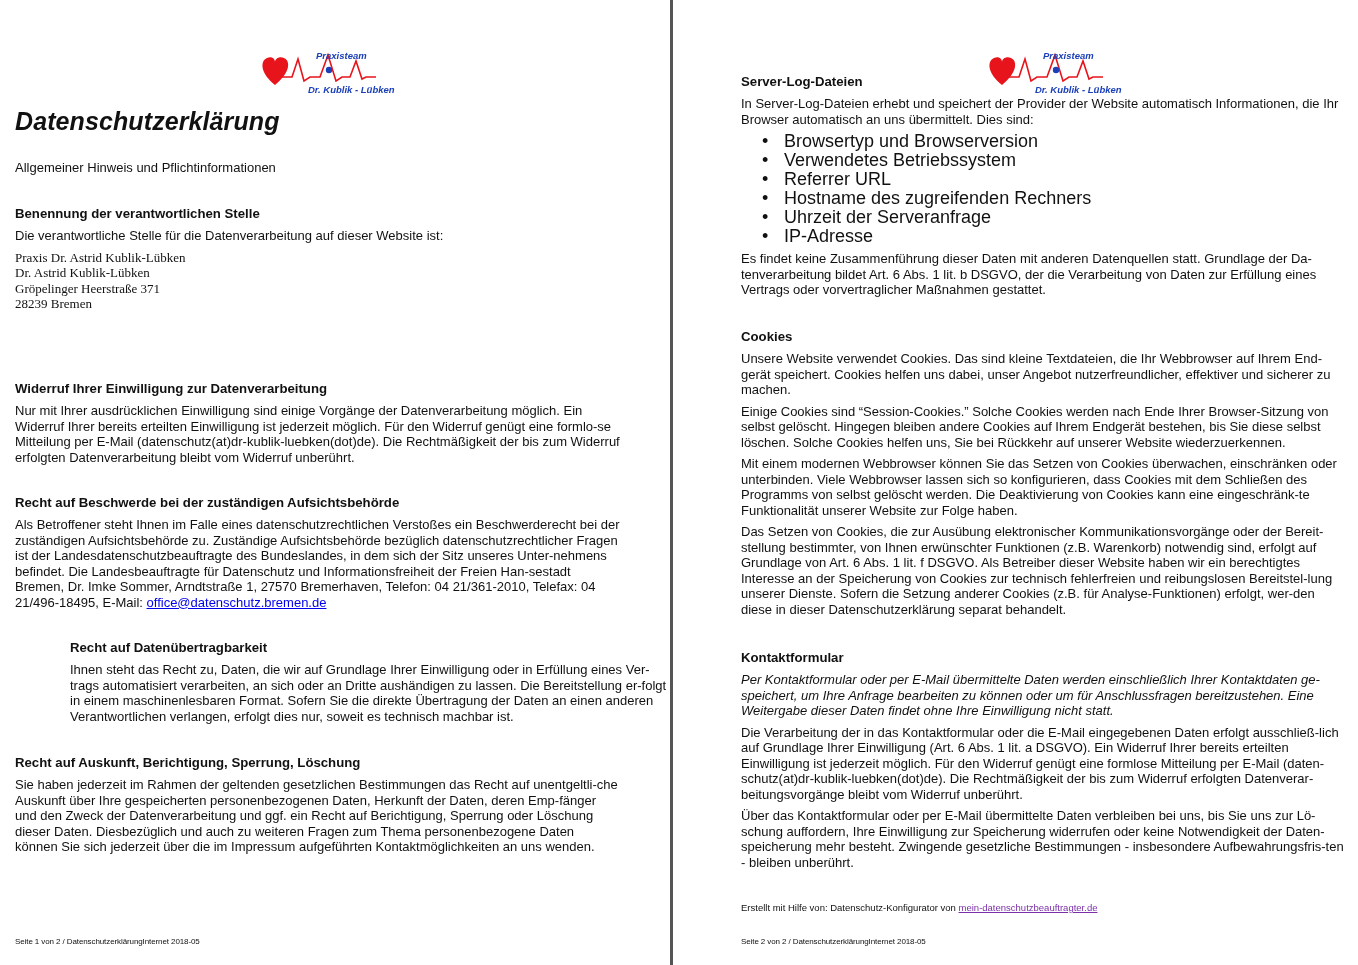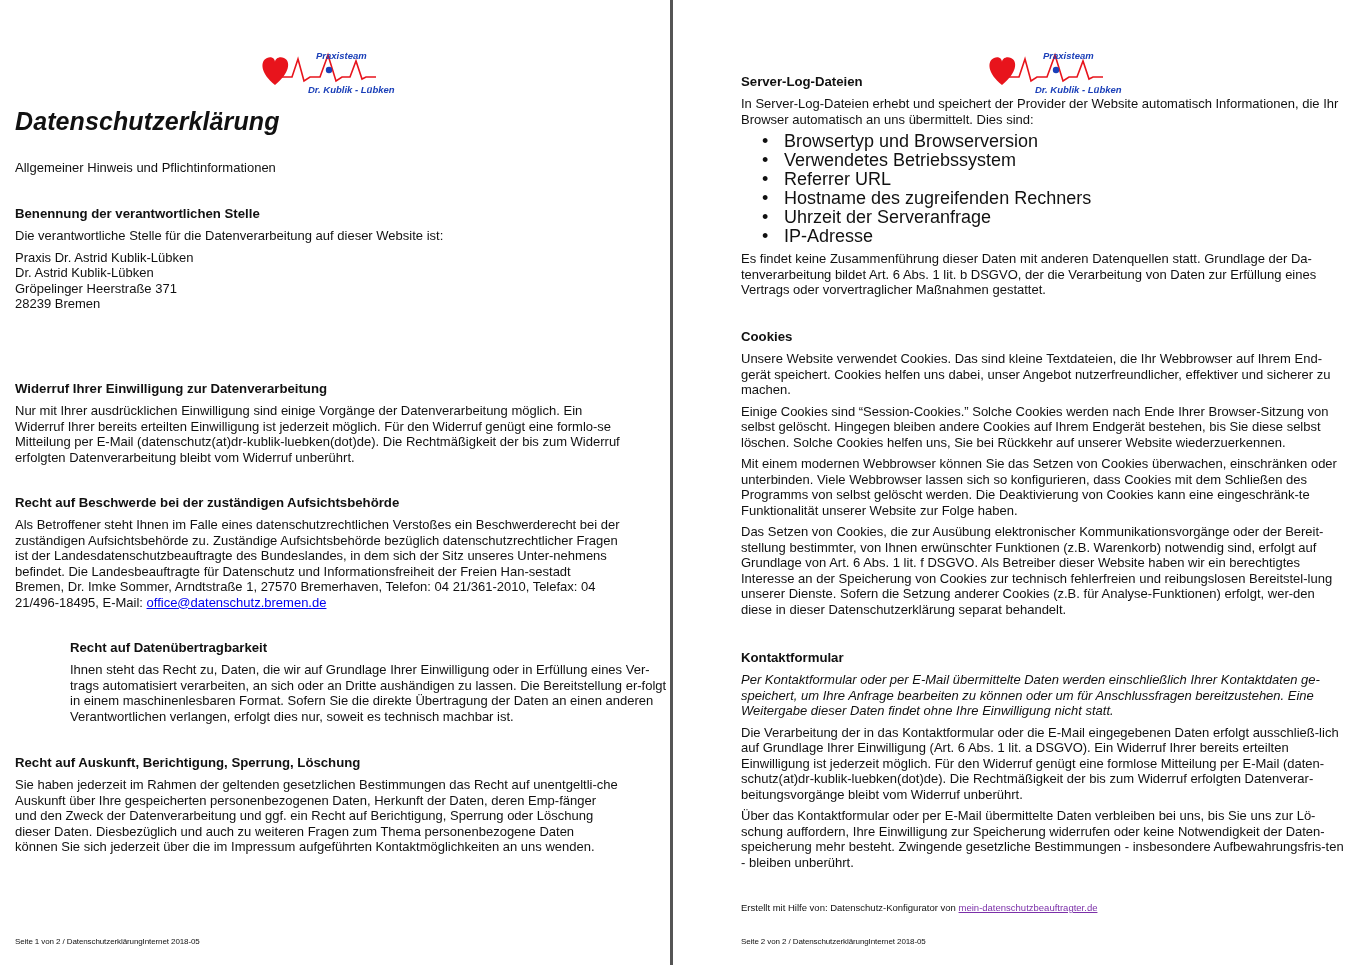--- a/index.html
+++ b/index.html
@@ -13,21 +13,21 @@
   #page1 .logo { left:258px; }
   #page2 .logo { left:312px; }
   .logo svg { width:120px; height:50px; display:block; }
   .logo-text-top { position:absolute; left:58px; top:3px; font-size:9.5px; font-weight:bold; font-style:italic; color:#1a3fb8; }
   .logo-text-bot { position:absolute; left:50px; top:37px; font-size:9.5px; font-weight:bold; font-style:italic; color:#1a3fb8; white-space:nowrap; }
   .doc-title { position:absolute; left:15px; top:107px; font-size:25px; font-weight:bold; letter-spacing:0.1px; margin:0;font-style:italic; }
   .intro { position:absolute; left:15px; top:160px; font-size:13px; margin:0; }
   .abs { position:absolute; }
   h3 { font-size:13.2px; font-weight:bold; margin:0; }
   p { font-size:13px; line-height:15.5px; margin:0; }
-  .addr { font-size:13px; line-height:15.5px; }
+  .addr { font-size:13px; line-height:15.5px;font-family:Liberation Serif, serif; }
   a.link { color:#0000ee; text-decoration:underline; }
   a.link2 { color:#7b2fa8; text-decoration:underline; }
   ul.bullets { list-style:none; margin:0; padding:0; }
   ul.bullets li { position:relative; padding-left:43px; font-size:18px; height:19px; line-height:19px; }
   ul.bullets li::before { content:"•"; position:absolute; left:21px; top:0; }
   .footer { position:absolute; font-size:8px; letter-spacing:-0.1px; color:#111; }
   .credit { position:absolute; font-size:9.5px; }
 </style>
 </head>
 <body>

